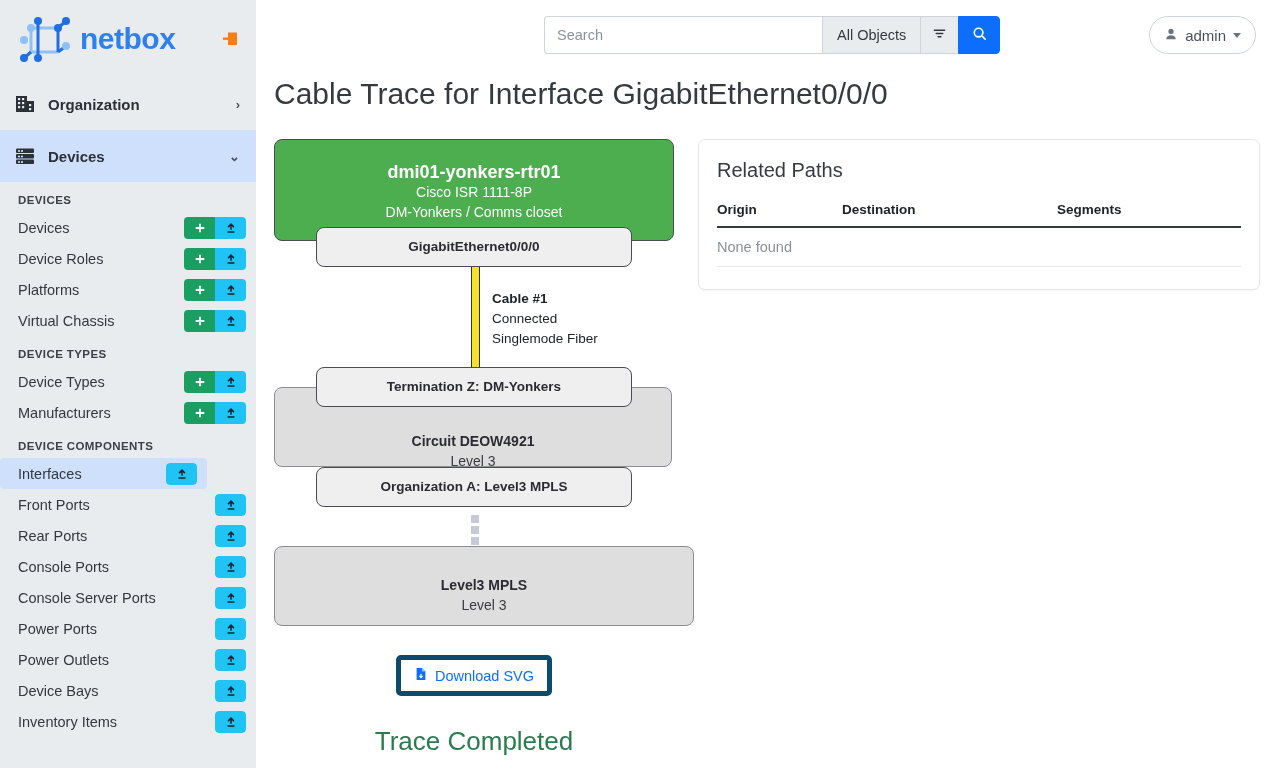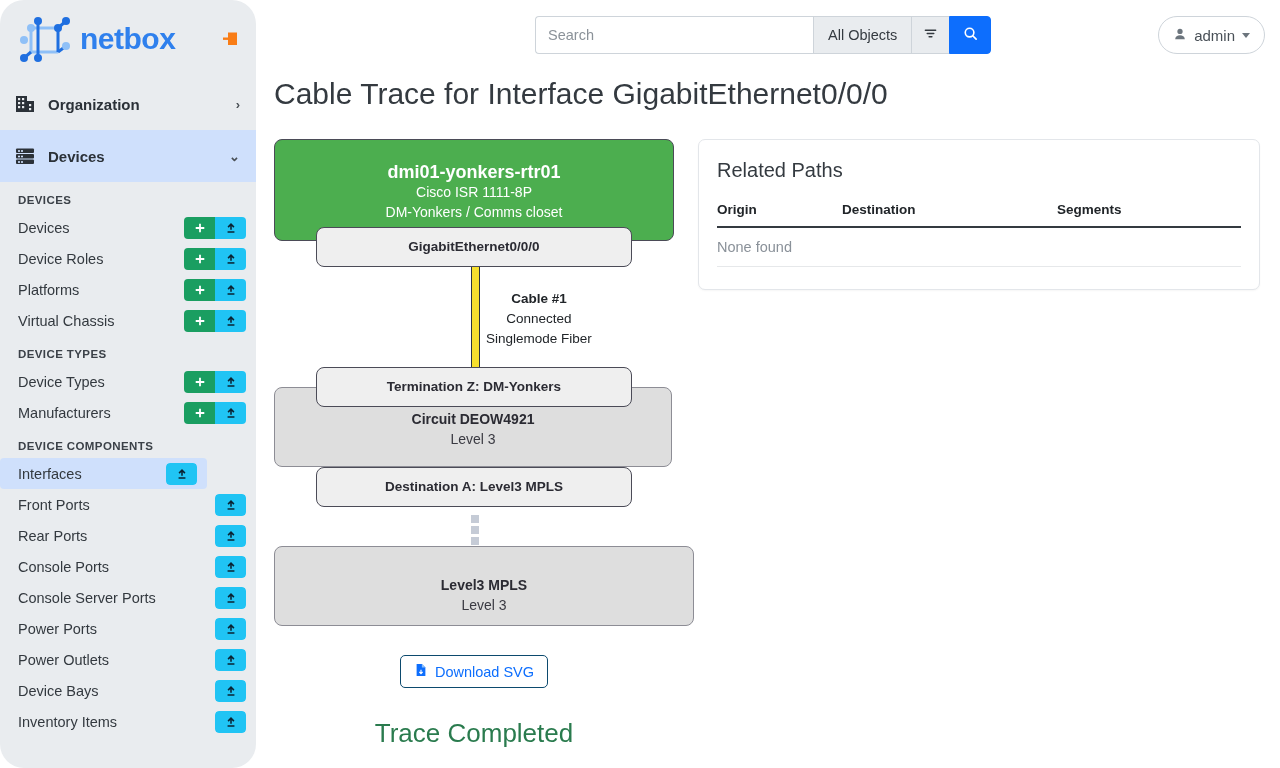--- a/index.html
+++ b/index.html
@@ -13,21 +13,20 @@
   }
   .app { display: flex; width: 1280px; height: 768px; }
 
   
   .sidebar {
     width: 256px; height: 768px;
     background: #e9ecef;
     flex: 0 0 256px;
     overflow: hidden;
     position: relative;
-    border-radius: 24px;
   }
   .brand {
     height: 78px;
     display: flex;
     align-items: center;
     padding: 0 16px 0 18px;
     gap: 6px;
   }
   .brand-logo { width: 54px; height: 48px; flex: 0 0 54px; }
   .brand-word {
@@ -105,21 +104,21 @@
     flex: 1 1 auto;
     height: 768px;
     background: #fff;
     position: relative;
     overflow: hidden;
   }
   .topbar {
     height: 70px;
     display: flex;
     align-items: center;
-    padding: 0 15px;
+    padding: 0 24px;
   }
   .search-wrap {
     margin: 0 auto 0 264px;
     display: flex;
     height: 38px;
     align-items: stretch;
   }
   .search-input {
     width: 278px;
     border: 1px solid #ced4da;
@@ -236,23 +235,23 @@
     left: 197px;
     top: 0;
     width: 9px;
     height: 100%;
     background: #f7e02e;
     border-left: 1.5px solid #2b3440;
     border-right: 1.5px solid #2b3440;
   }
   .cable-label {
     position: absolute;
-    left: 212px;
+    left: 218px;
     top: 22px;
-    text-align: center;
+    text-align: left;
   }
   .cable-label .c1 { font-size: 13.5px; font-weight: 700; color: #212529; line-height: 20px; }
   .cable-label .c2,
   .cable-label .c3 { font-size: 13.5px; font-weight: 400; color: #212529; line-height: 20px; }
 
   .circuit-wrap { position: relative; }
   .circuit-box {
     background: #dedede;
     border: 1px solid #8d8d95;
     border-radius: 8px;
@@ -260,21 +259,21 @@
     height: 80px;
     position: absolute;
     left: 0;
     top: 20px;
     z-index: 1;
   }
   .circuit-text {
     position: absolute;
     width: 398px;
     left: 0;
-    top: 42px;
+    top: 64px;
     text-align: center;
     z-index: 2;
   }
   .circuit-text .t1 { font-size: 14px; font-weight: 700; color: #2b2b33; line-height: 20px; }
   .circuit-text .t2 { font-size: 14px; font-weight: 400; color: #3a3a42; line-height: 20px; }
 
   .term-z { position: relative; z-index: 3; }
   .term-a { position: relative; z-index: 3; margin-top: 60px; }
 
   .dotted-seg {
@@ -298,21 +297,21 @@
     padding-top: 28px;
   }
   .provider-box .p1 { font-size: 14px; font-weight: 700; color: #2b2b33; line-height: 20px; }
   .provider-box .p2 { font-size: 14px; font-weight: 400; color: #3a3a42; line-height: 20px; }
 
   .dl-wrap { text-align: center; margin-top: 29px; }
   .dl-btn {
     display: inline-flex;
     align-items: center;
     gap: 7px;
-    border: 1px solid #0c4a6e;
+    border: 5px solid #0c4a6e;
     color: #0d6efd;
     background: #fff;
     border-radius: 5px;
     padding: 7px 13px;
     font-size: 14.5px;
     cursor: pointer;
     font-family: "Liberation Sans", sans-serif;
     justify-content: flex-end;
   }
   .trace-done {
@@ -728,21 +727,21 @@
         <div class="circuit-wrap">
           <div class="circuit-box"></div>
           <div class="circuit-text">
             <div class="t1">Circuit DEOW4921</div>
             <div class="t2">Level 3</div>
           </div>
           <div class="term-box term-z">
             <span>Termination Z: DM-Yonkers</span>
           </div>
           <div class="term-box term-a">
-            <span>Destination A: Level3 MPLS</span>
+            <span>Organization A: Level3 MPLS</span>
           </div>
         </div>
 
         <div class="dotted-seg">
           <div class="dot" style="top:8px"></div>
           <div class="dot" style="top:19px"></div>
           <div class="dot" style="top:30px"></div>
         </div>
 
         <div class="provider-box">

